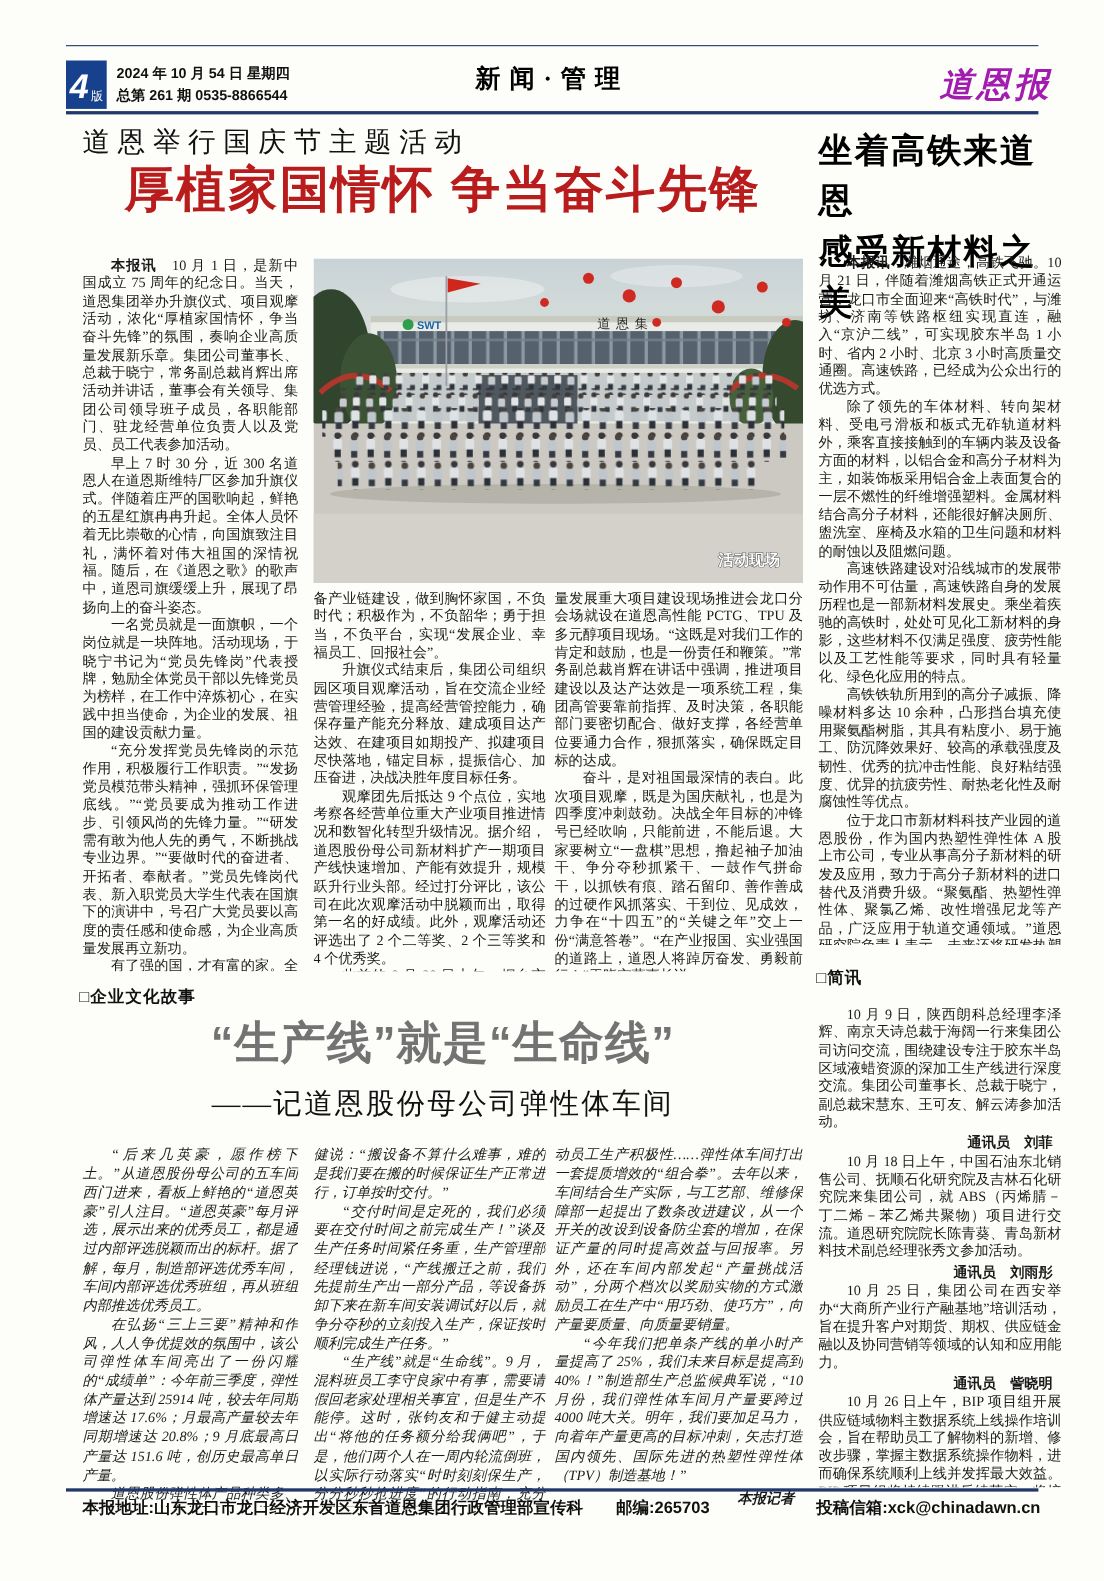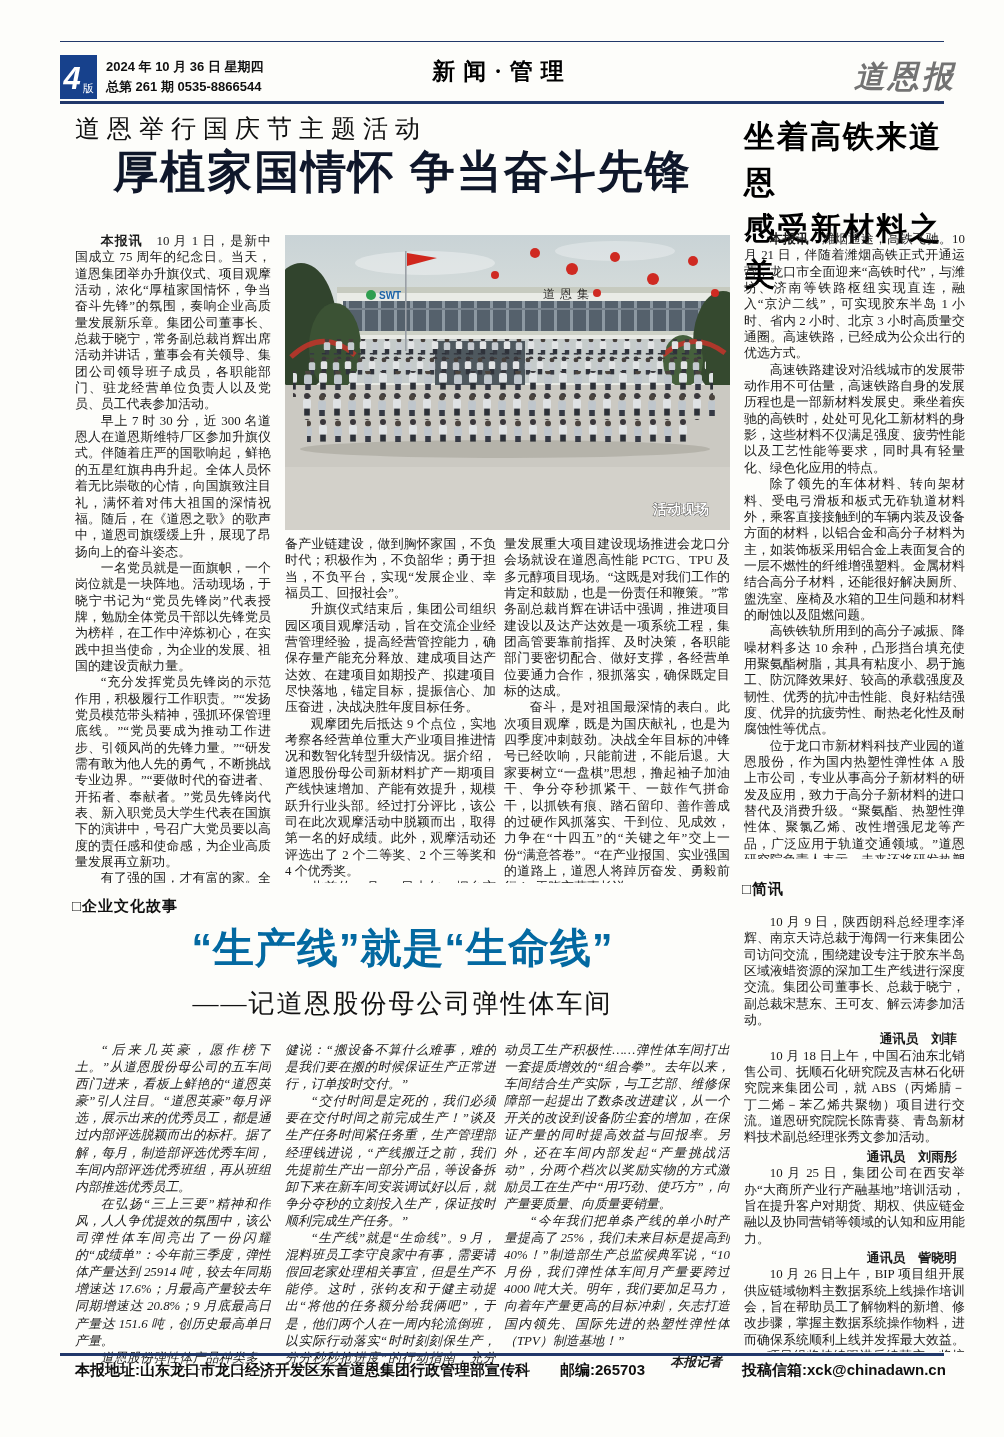--- a/index.html
+++ b/index.html
@@ -18,31 +18,31 @@
   }
   .badge .num{font-size:31px;font-style:italic;font-weight:bold;line-height:40px;}
   .badge .lab{font-size:11px;line-height:16px;margin-left:2px;margin-bottom:3px;}
   .hdr-dates{position:absolute;left:106px;top:57px;font-size:13px;font-weight:600;line-height:20px;color:#101010;}
   .section-title{
     position:absolute;left:302px;top:56px;width:400px;text-align:center;
     font-size:23px;font-weight:900;letter-spacing:8px;color:#000;
   }
   .masthead{
     position:absolute;right:48px;top:56px;font-size:31px;font-weight:900;font-style:italic;
-    color:#737373;letter-spacing:3px;
+    color:#a21caf;letter-spacing:3px;
   }
 
   
   .kicker{
     position:absolute;left:75px;top:112px;width:655px;text-align:left;
     font-size:25px;letter-spacing:7px;color:#111;
   }
   .headline{
     position:absolute;left:70px;top:146px;width:665px;text-align:center;
-    font-size:45px;font-weight:900;letter-spacing:2px;color:#0f172a;
+    font-size:45px;font-weight:900;letter-spacing:2px;color:#b91c1c;
     font-family:"Liberation Sans","DejaVu Sans",sans-serif;line-height:52px;
   }
   .col{position:absolute;text-align:justify;overflow:hidden;}
   .col p{margin:0;text-indent:2em;}
   .col p.cont{text-indent:0;}
   .body-m{font-size:12.9px;line-height:16.35px;}
   .lead{font-weight:bold;}
   .byline{
     text-align:right;text-indent:0 !important;font-weight:bold;padding-right:8px;margin-top:3px !important;
     font-family:"Liberation Sans","DejaVu Sans",sans-serif;font-size:12.9px;
@@ -56,21 +56,21 @@
     font-family:"Liberation Sans","DejaVu Sans",sans-serif;
   }
   .sec-label{
     position:absolute;font-size:15px;font-weight:bold;color:#111;
     font-family:"Liberation Sans","DejaVu Sans",sans-serif;letter-spacing:1px;
   }
 
   
   .f-headline{
     position:absolute;left:75px;top:924px;width:655px;text-align:center;
-    font-size:41px;font-weight:900;letter-spacing:1px;color:#0369a1;line-height:48px;
+    font-size:41px;font-weight:900;letter-spacing:1px;color:#737373;line-height:48px;
     font-family:"Liberation Sans","DejaVu Sans",sans-serif;
   }
   .f-sub{
     position:absolute;left:75px;top:986px;width:655px;text-align:center;
     font-size:26px;letter-spacing:2px;color:#111;
   }
   .feature-body{font-size:12.9px;line-height:17.1px;font-style:italic;}
 
   
   .footer-line{position:absolute;top:1361px;font-size:15px;font-weight:700;color:#101010;
@@ -82,21 +82,21 @@
 <div class="page">
 
   <div class="rule" style="left:60px;top:41px;width:884px;height:1px;"></div>
   <div class="rule" style="left:60px;top:101px;width:884px;height:3px;"></div>
 
   <div class="badge sans">
     <span class="num">4</span>
     <span class="lab">版</span>
   </div>
   <div class="hdr-dates sans">
-    <div>2024 年 10 月 36 日  星期四</div>
+    <div>2024 年 10 月 54 日  星期四</div>
     <div>总第 261 期  0535-8866544</div>
   </div>
   <div class="section-title">新闻·管理</div>
   <div class="masthead">道恩报</div>
 
   <div class="kicker">道恩举行国庆节主题活动</div>
   <div class="headline">厚植家国情怀  争当奋斗先锋</div>
 
   <svg class="photo" viewBox="0 0 445 295" aria-hidden="true">
     <defs>
@@ -200,22 +200,22 @@
     <p>奋斗，是对祖国最深情的表白。此次项目观摩，既是为国庆献礼，也是为四季度冲刺鼓劲。决战全年目标的冲锋号已经吹响，只能前进，不能后退。大家要树立“一盘棋”思想，撸起袖子加油干、争分夺秒抓紧干、一鼓作气拼命干，以抓铁有痕、踏石留印、善作善成的过硬作风抓落实、干到位、见成效，力争在“十四五”的“关键之年”交上一份“满意答卷”。“在产业报国、实业强国的道路上，道恩人将踔厉奋发、勇毅前行！”于晓宁董事长说。</p>
 
   </div>
 
   <div class="sb-headline">
     <div>坐着高铁来道恩</div>
     <div>感受新材料之美</div>
   </div>
   <div class="col body-m" style="left:744px;top:231px;width:221px;height:628px;">
     <p><b class="lead">本报讯</b><span>　潍烟通途，高铁飞驰。10 月 21 日，伴随着潍烟高铁正式开通运营，龙口市全面迎来“高铁时代”，与潍坊、济南等铁路枢纽实现直连，融入“京沪二线”，可实现胶东半岛 1 小时、省内 2 小时、北京 3 小时高质量交通圈。高速铁路，已经成为公众出行的优选方式。</span></p>
+    <p>除了领先的车体材料、转向架材料、受电弓滑板和板式无砟轨道材料外，乘客直接接触到的车辆内装及设备方面的材料，以铝合金和高分子材料为主，如装饰板采用铝合金上表面复合的一层不燃性的纤维增强塑料。金属材料结合高分子材料，还能很好解决厕所、盥洗室、座椅及水箱的卫生问题和材料的耐蚀以及阻燃问题。</p>
     <p>高速铁路建设对沿线城市的发展带动作用不可估量，高速铁路自身的发展历程也是一部新材料发展史。乘坐着疾驰的高铁时，处处可见化工新材料的身影，这些材料不仅满足强度、疲劳性能以及工艺性能等要求，同时具有轻量化、绿色化应用的特点。</p>
-    <p>除了领先的车体材料、转向架材料、受电弓滑板和板式无砟轨道材料外，乘客直接接触到的车辆内装及设备方面的材料，以铝合金和高分子材料为主，如装饰板采用铝合金上表面复合的一层不燃性的纤维增强塑料。金属材料结合高分子材料，还能很好解决厕所、盥洗室、座椅及水箱的卫生问题和材料的耐蚀以及阻燃问题。</p>
     <p>高铁铁轨所用到的高分子减振、降噪材料多达 10 余种，凸形挡台填充使用聚氨酯树脂，其具有粘度小、易于施工、防沉降效果好、较高的承载强度及韧性、优秀的抗冲击性能、良好粘结强度、优异的抗疲劳性、耐热老化性及耐腐蚀性等优点。</p>
     <p>位于龙口市新材料科技产业园的道恩股份，作为国内热塑性弹性体 A 股上市公司，专业从事高分子新材料的研发及应用，致力于高分子新材料的进口替代及消费升级。“聚氨酯、热塑性弹性体、聚氯乙烯、改性增强尼龙等产品，广泛应用于轨道交通领域。”道恩研究院负责人表示，未来还将研发热塑性碳纤维复合材料，实现高铁材料的迭代升级。</p>
 
   </div>
 
   <div class="sec-label" style="left:742px;top:880px;">□简讯</div>
   <div class="col body-m" style="left:744px;top:914px;width:221px;height:438px;">
     <p>10 月 9 日，陕西朗科总经理李泽辉、南京天诗总裁于海阔一行来集团公司访问交流，围绕建设专注于胶东半岛区域液蜡资源的深加工生产线进行深度交流。集团公司董事长、总裁于晓宁，副总裁宋慧东、王可友、解云涛参加活动。</p>
     <p class="byline">通讯员　刘菲</p>
     <p>10 月 18 日上午，中国石油东北销售公司、抚顺石化研究院及吉林石化研究院来集团公司，就 ABS（丙烯腈－丁二烯－苯乙烯共聚物）项目进行交流。道恩研究院院长陈青葵、青岛新材料技术副总经理张秀文参加活动。</p>

